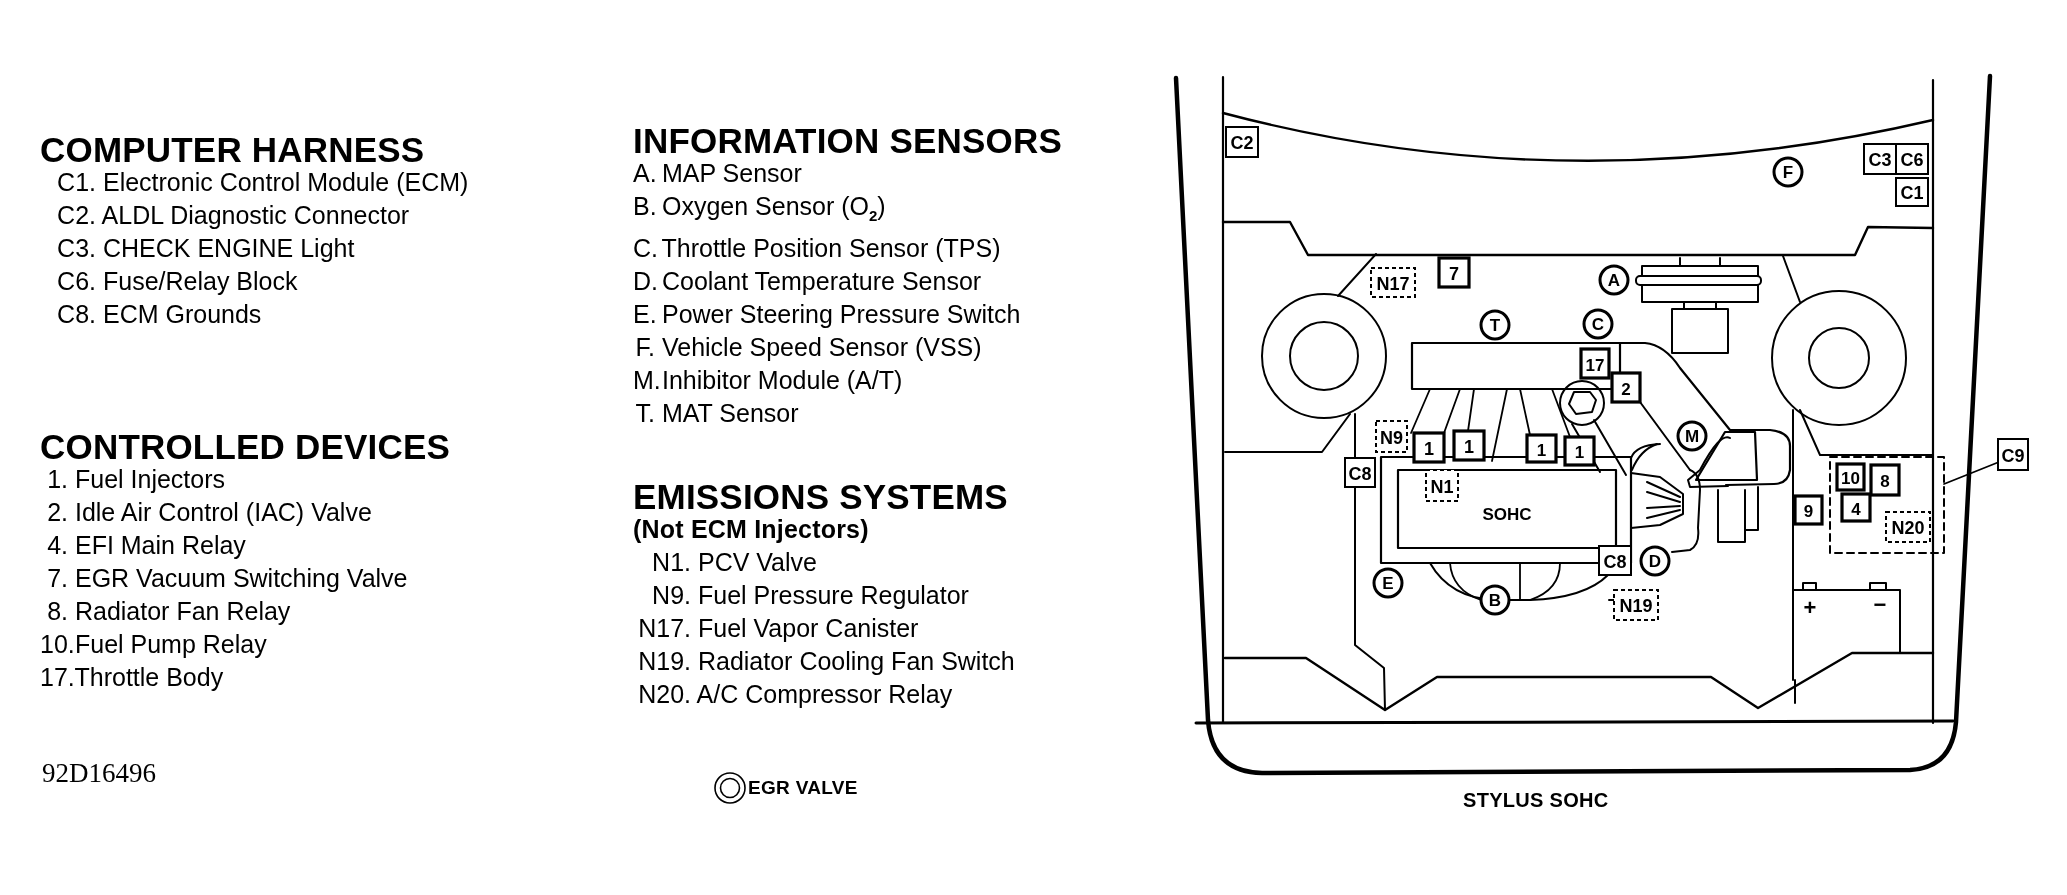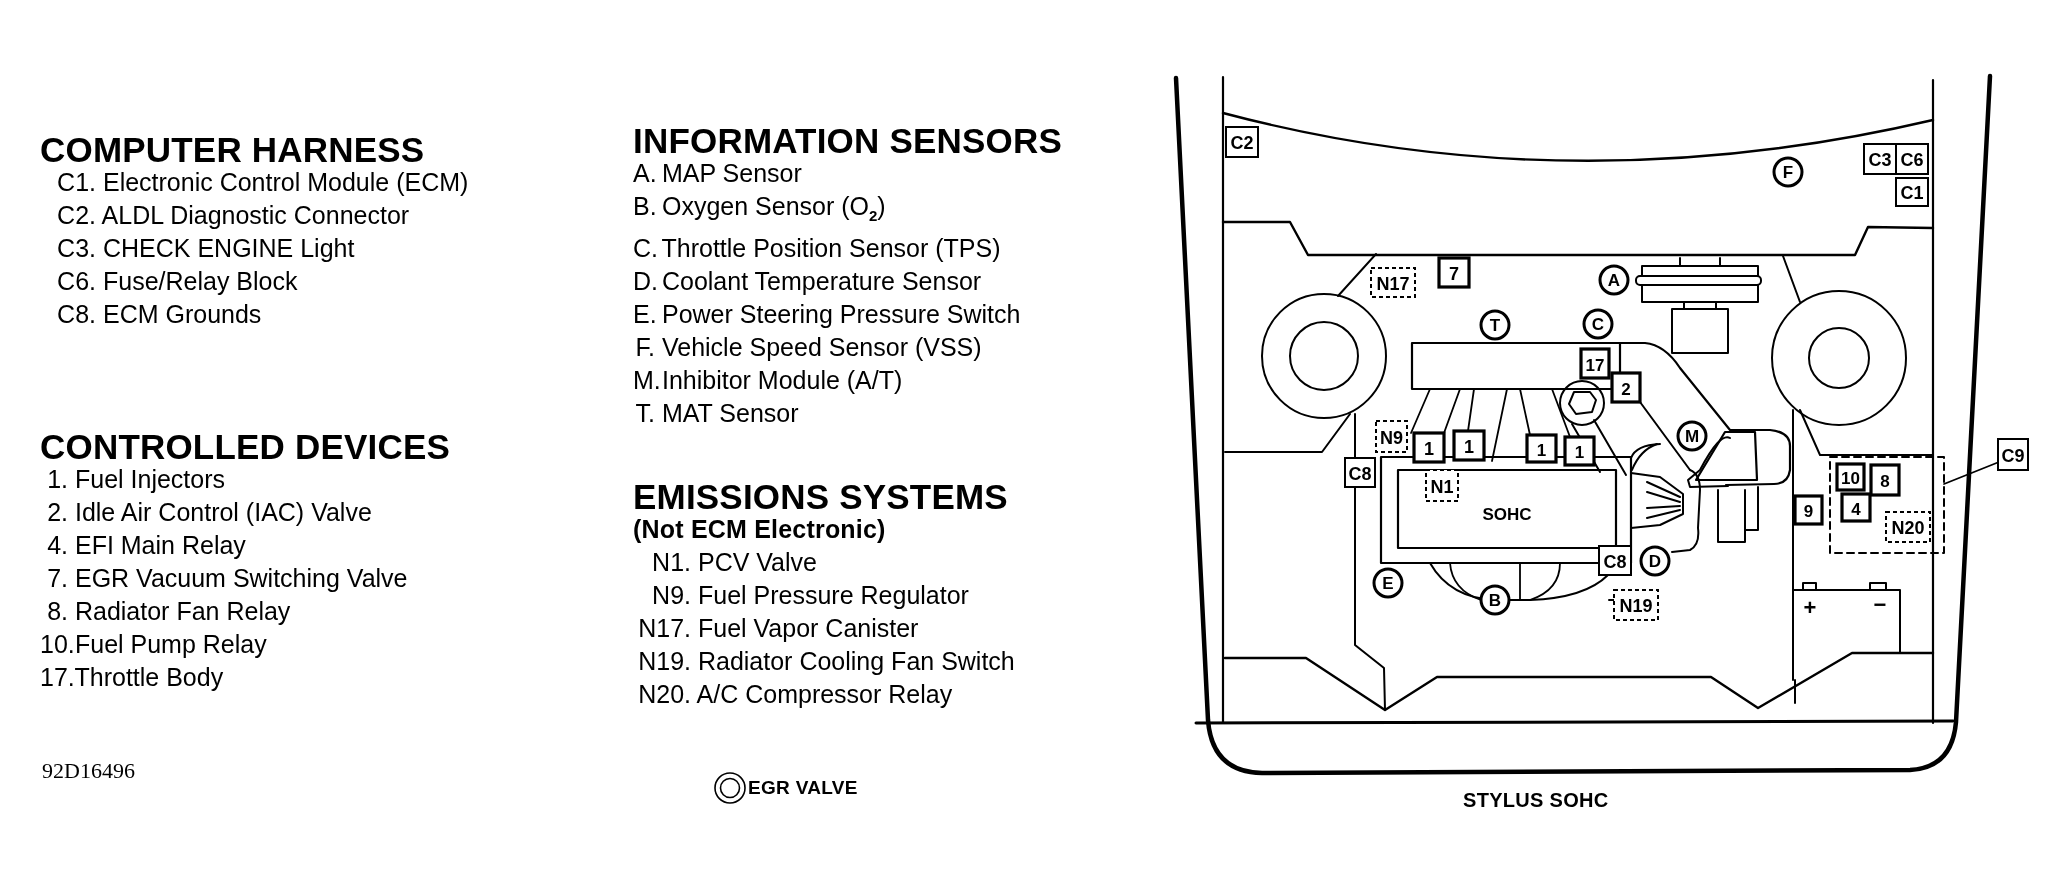--- a/index.html
+++ b/index.html
@@ -7,21 +7,21 @@
          font-family: "Liberation Sans", sans-serif; color: #000; }
   .col { position: absolute; }
   .heading { font-weight: bold; font-size: 35px; letter-spacing: 0.2px; line-height: 33px; white-space: nowrap; transform: scaleX(1.0); transform-origin: left; }
   .item { font-size: 25px; line-height: 33px; white-space: nowrap; }
   .item .num { display: inline-block; text-align: right; }
   .c1 .num { width: 56px; }
   .c2 .num { width: 28px; }
   .c3 .num { width: 22px; }
   .c4 .num { width: 58px; }
   .gap { height: 33px; }
-  #code { position: absolute; left: 42px; top: 758px; font-family: "Liberation Serif", serif; font-size: 22px; }
+  #code { position: absolute; left: 42px; top: 758px; font-family: "Liberation Serif", serif; font-size: 27px; }
   #egr-legend { position: absolute; left: 712px; top: 770px; display: flex; align-items: center; }
   #egr-legend .lbl { font-weight: bold; font-size: 19px; letter-spacing: 0.3px; }
   #caption { position: absolute; left: 1463px; top: 789px; font-weight: bold; font-size: 20px; letter-spacing: 0.3px; }
   svg#diagram { position: absolute; left: 0; top: 0; }
   svg text { font-family: "Liberation Sans", sans-serif; font-weight: bold; }
 </style>
 </head>
 <body>
 
 <div class="col c1" style="left:40px; top:133px;">
@@ -56,21 +56,21 @@
       <div class="item"><span class="num">C.</span><span> </span><span>Throttle Position Sensor (TPS)</span></div>
       <div class="item"><span class="num">D.</span><span> </span><span>Coolant Temperature Sensor</span></div>
       <div class="item"><span class="num">E.</span><span> </span><span>Power Steering Pressure Switch</span></div>
       <div class="item"><span class="num">F.</span><span> </span><span>Vehicle Speed Sensor (VSS)</span></div>
       <div class="item"><span class="num">M.</span><span> </span><span>Inhibitor Module (A/T)</span></div>
       <div class="item"><span class="num">T.</span><span> </span><span>MAT Sensor</span></div>
     </div>
 </div>
 <div class="col c4" style="left:633px; top:480px;">
   <div class="heading">EMISSIONS SYSTEMS</div>
-  <div class="heading" style="font-size:25px;">(Not ECM Electronic)</div>
+  <div class="heading" style="font-size:25px;">(Not ECM Injectors)</div>
   <div id="list-es">
       <div class="item"><span class="num">N1.</span><span> </span><span>PCV Valve</span></div>
       <div class="item"><span class="num">N9.</span><span> </span><span>Fuel Pressure Regulator</span></div>
       <div class="item"><span class="num">N17.</span><span> </span><span>Fuel Vapor Canister</span></div>
       <div class="item"><span class="num">N19.</span><span> </span><span>Radiator Cooling Fan Switch</span></div>
       <div class="item"><span class="num">N20.</span><span> </span><span>A/C Compressor Relay</span></div>
     </div>
 </div>
 
 <div id="code">92D16496</div>

